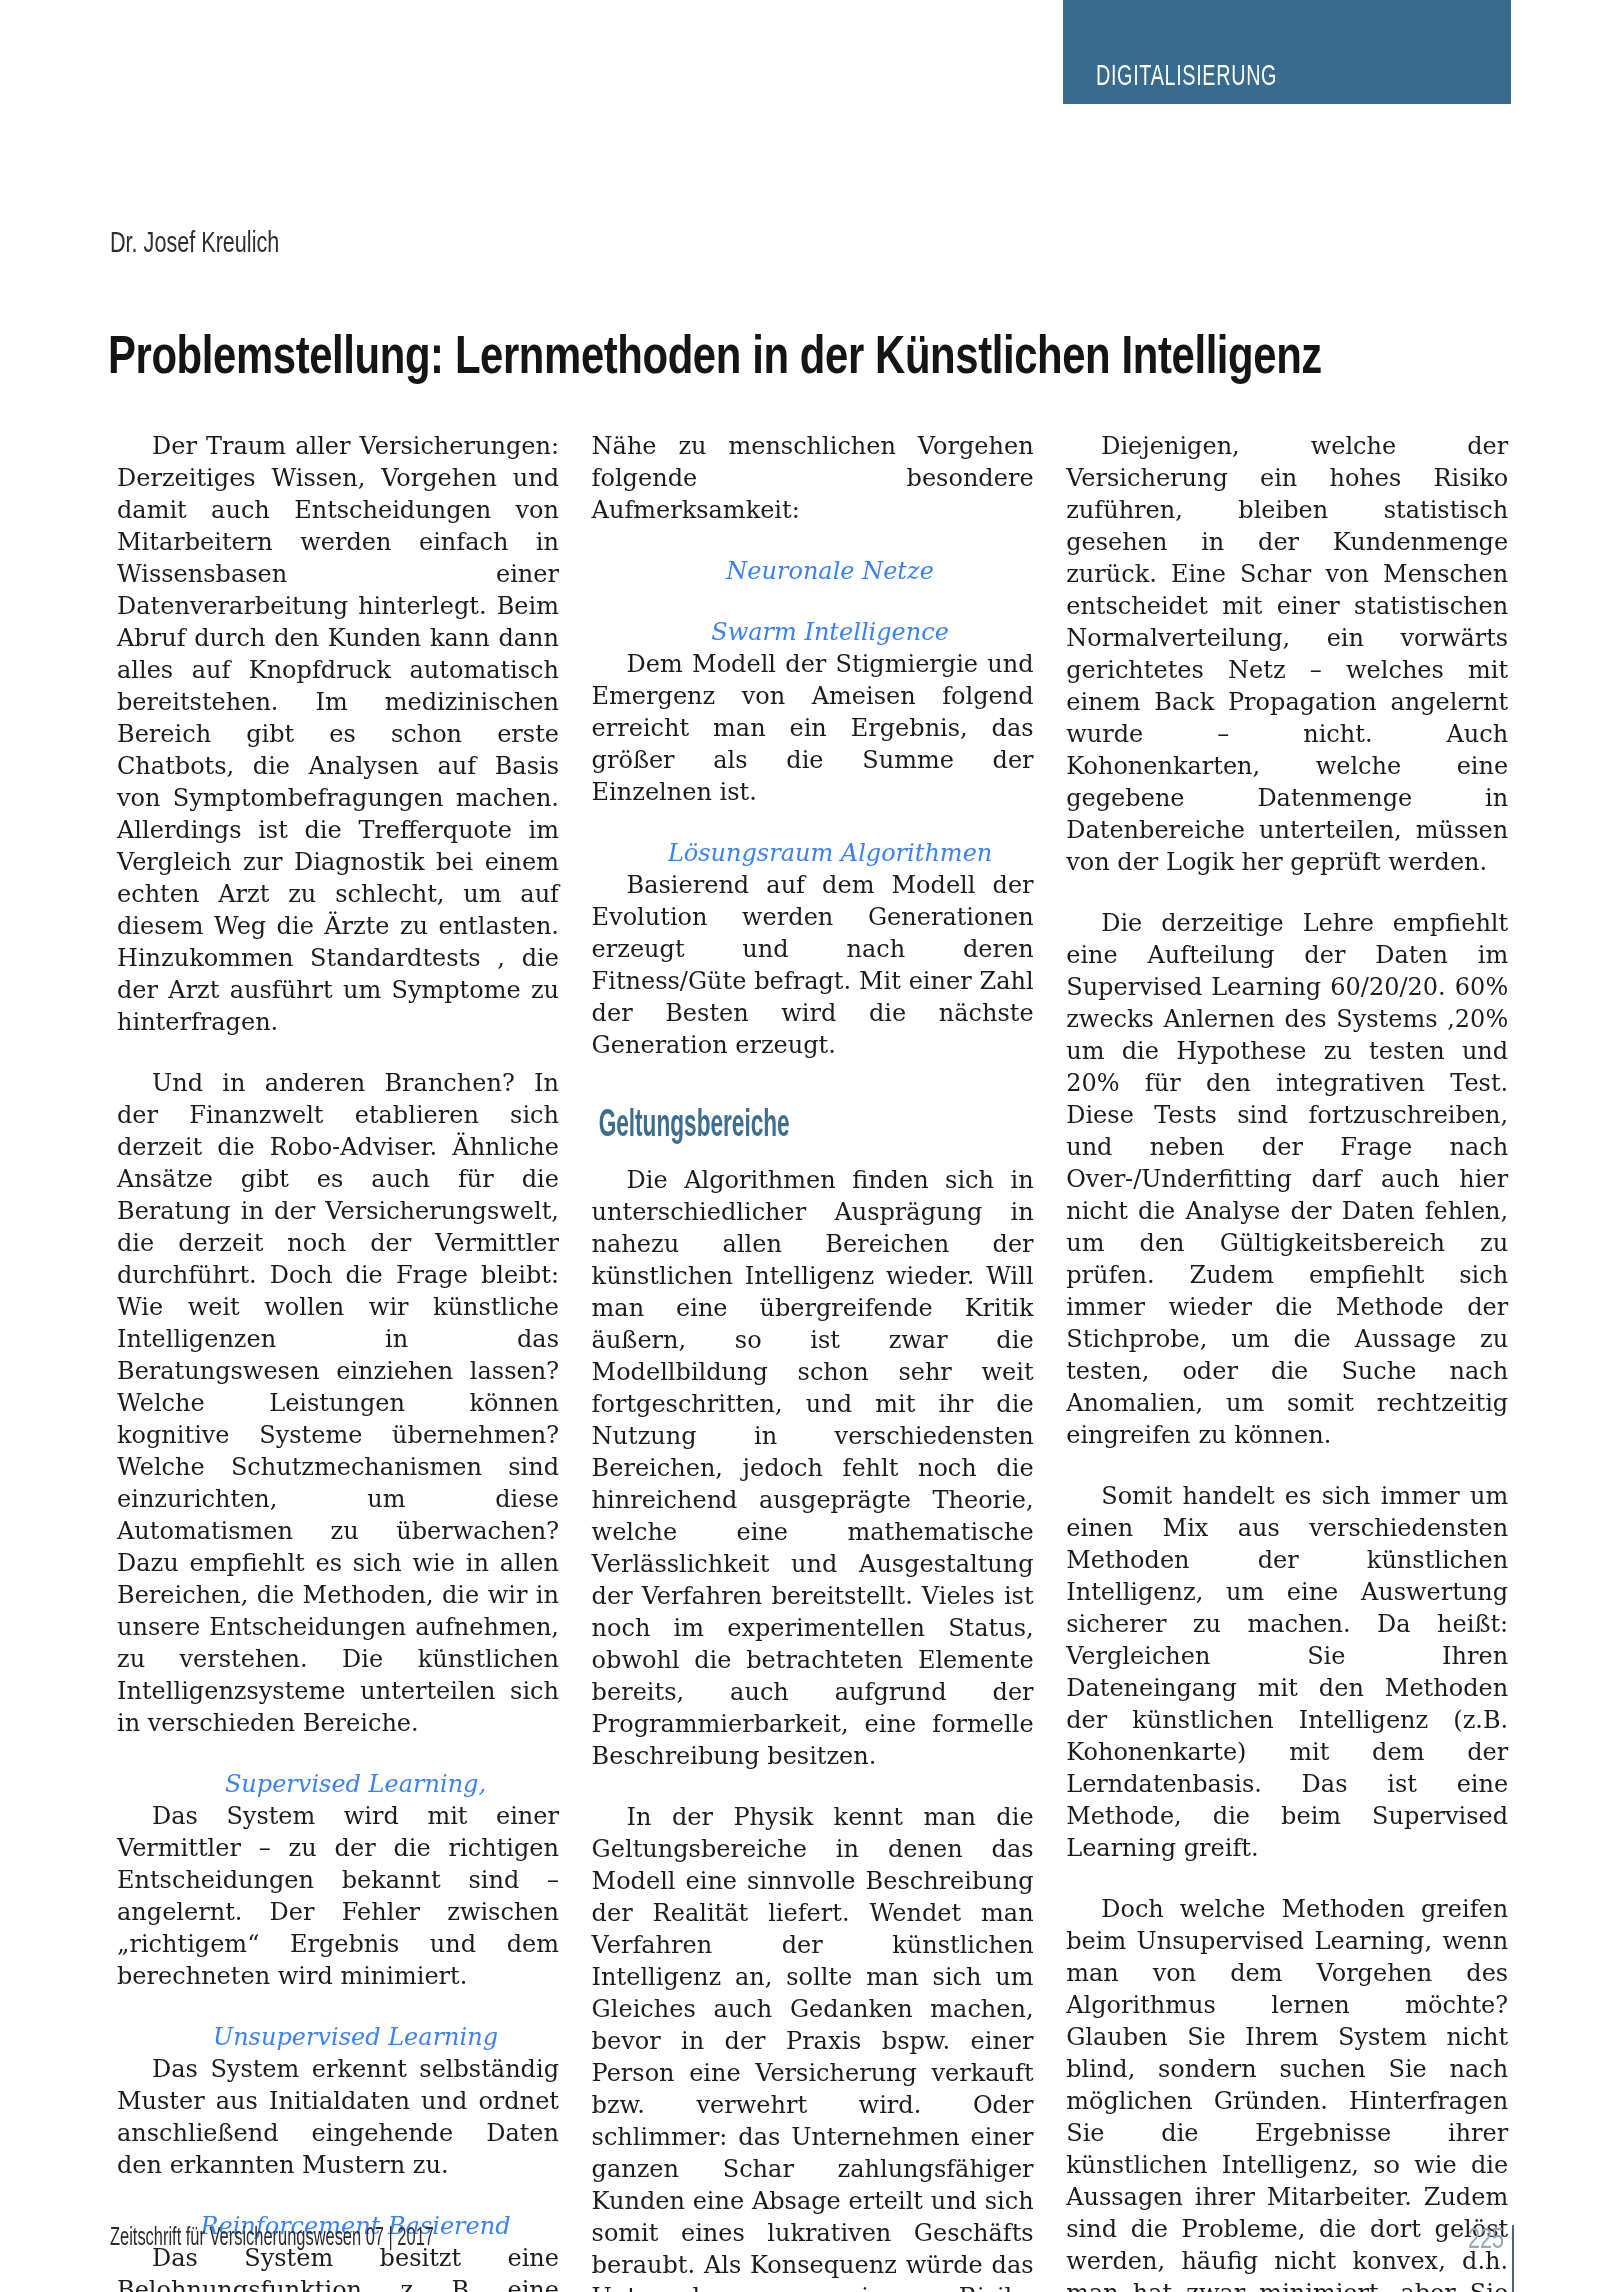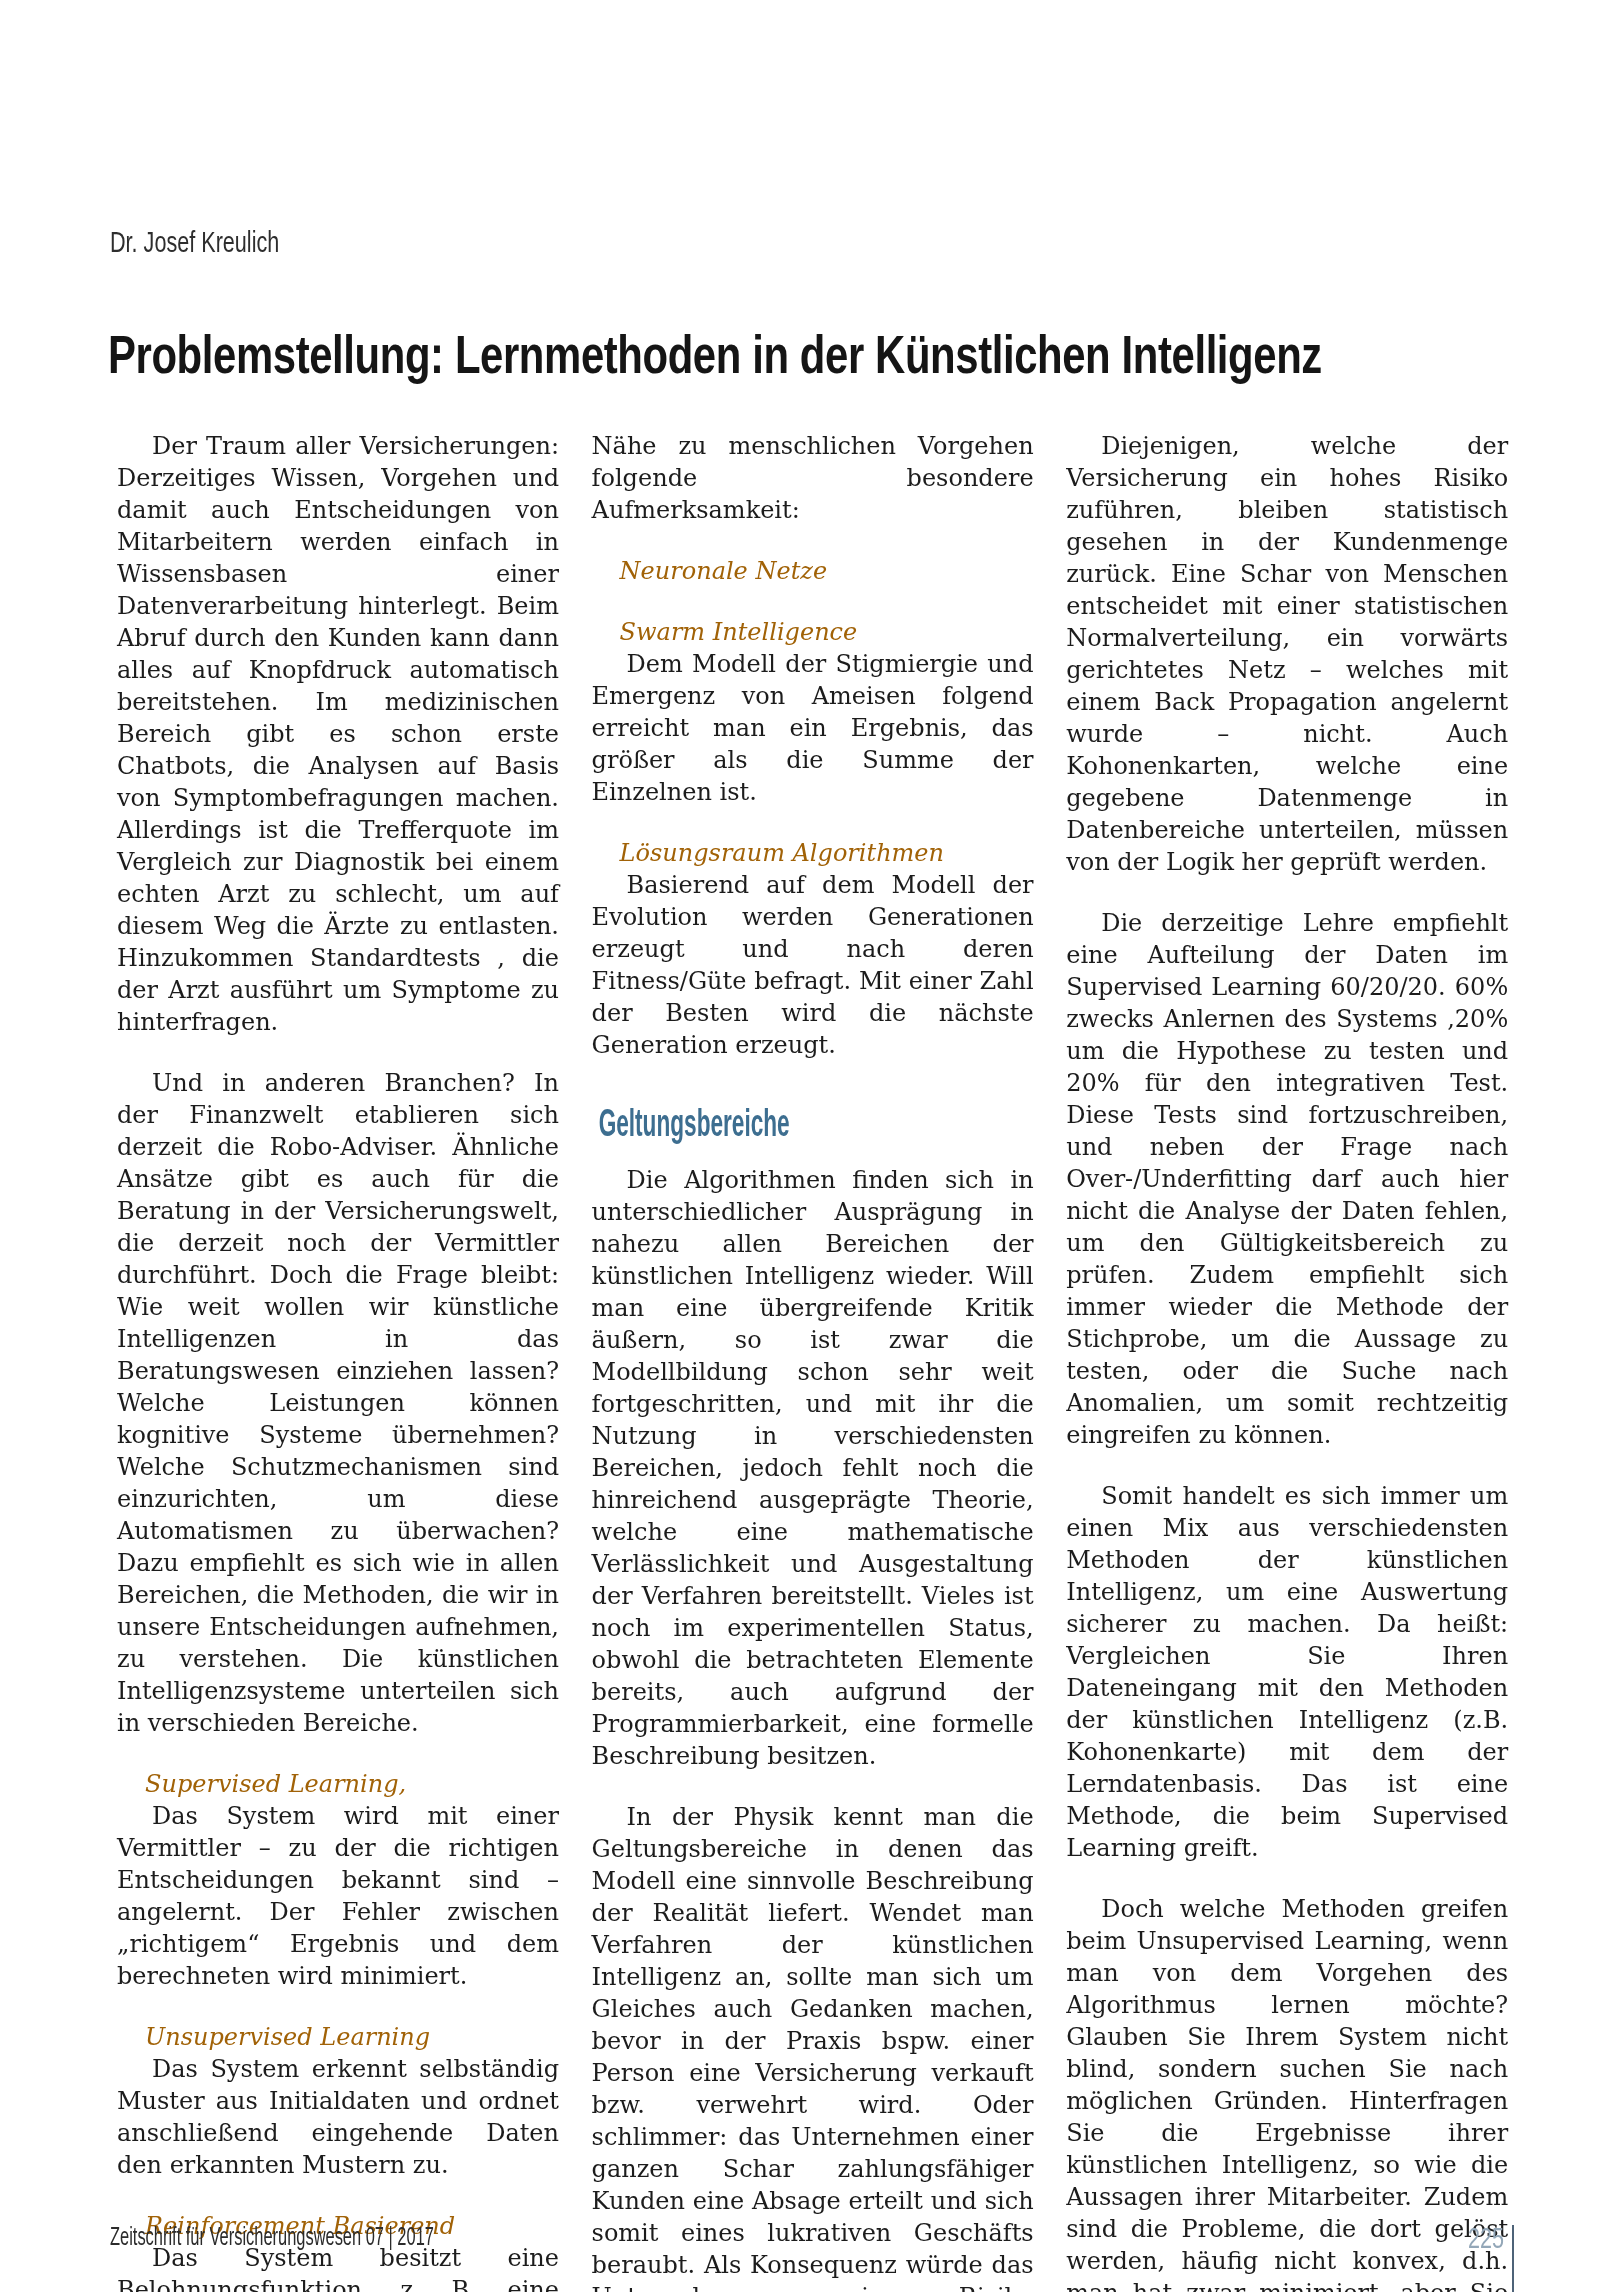--- a/index.html
+++ b/index.html
@@ -80,22 +80,22 @@
     -webkit-hyphens: auto;
     hyphens: auto;
   }
   .para { margin: 7px; text-indent: 35px; }
   .para.cont { text-indent: 0; }
   .para + .para { margin-top: 29px; }
   .subhead {
     margin: 29px 0 0 0;
     padding-left: 35px;
     font-style: italic;
-    color: #a16207;
-    text-align: left;
+    color: #3b82f6;
+    text-align: center;
   }
   .subhead + .para { margin-top: 0; }
   .section-head {
     margin: 41px 0 19.6px 0;
     padding-left: 23.5px;
     font-family: "Liberation Sans", sans-serif;
     font-weight: bold;
     font-size: 39px;
     line-height: 1.1;
     color: #3D6E90;
@@ -135,20 +135,23 @@
     width: 2px;
     height: 68px;
     background: #4E6378;
   }
 </style>
 </head>
 <body>
 
 <div class="page">
 
+  <div class="category-box">
+    <span class="label">DIGITALISIERUNG</span>
+  </div>
 
   <div class="author-line">Dr. Josef Kreulich</div>
 
   <h1 class="article-title">Problemstellung: Lernmethoden in der Künstlichen Intelligenz</h1>
 
   <div class="columns">
 
     <div class="col">
       <p class="para">Der Traum aller Versicherungen: Derzeitiges Wissen, Vorgehen und damit auch Entscheidungen von Mitarbeitern werden einfach in Wissensbasen einer Datenverarbeitung hinterlegt. Beim Abruf durch den Kunden kann dann alles auf Knopfdruck automatisch bereitstehen. Im medizinischen Bereich gibt es schon erste Chatbots, die Analysen auf Basis von Symptombefragungen machen. Allerdings ist die Trefferquote im Vergleich zur Diagnostik bei einem echten Arzt zu schlecht, um auf diesem Weg die Ärzte zu entlasten. Hinzukommen Standardtests , die der Arzt ausführt um Symptome zu hinterfragen.</p>
       <p class="para">Und in anderen Branchen? In der Finanzwelt etablieren sich derzeit die Robo-Adviser. Ähnliche Ansätze gibt es auch für die Beratung in der Versicherungswelt, die derzeit noch der Vermittler durchführt. Doch die Frage bleibt: Wie weit wollen wir künstliche Intelligenzen in das Beratungswesen einziehen lassen? Welche Leistungen können kognitive Systeme übernehmen? Welche Schutzmechanismen sind einzurichten, um diese Automatismen zu überwachen? Dazu empfiehlt es sich wie in allen Bereichen, die Methoden, die wir in unsere Entscheidungen aufnehmen, zu verstehen. Die künstlichen Intelligenzsysteme unterteilen sich in verschieden Bereiche.</p>

